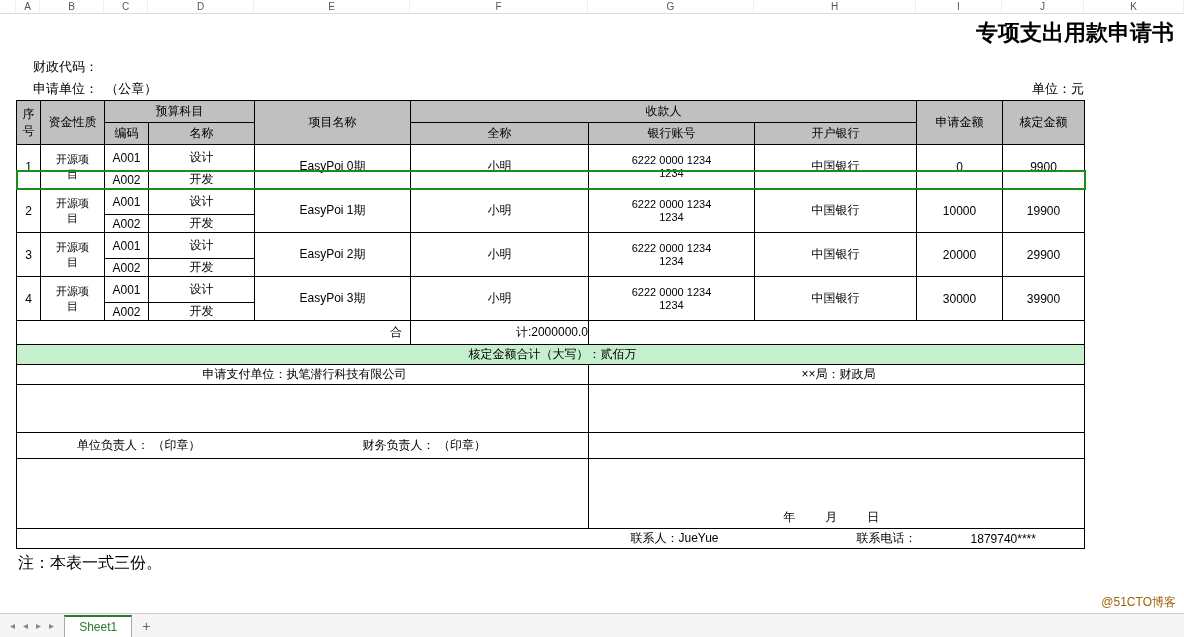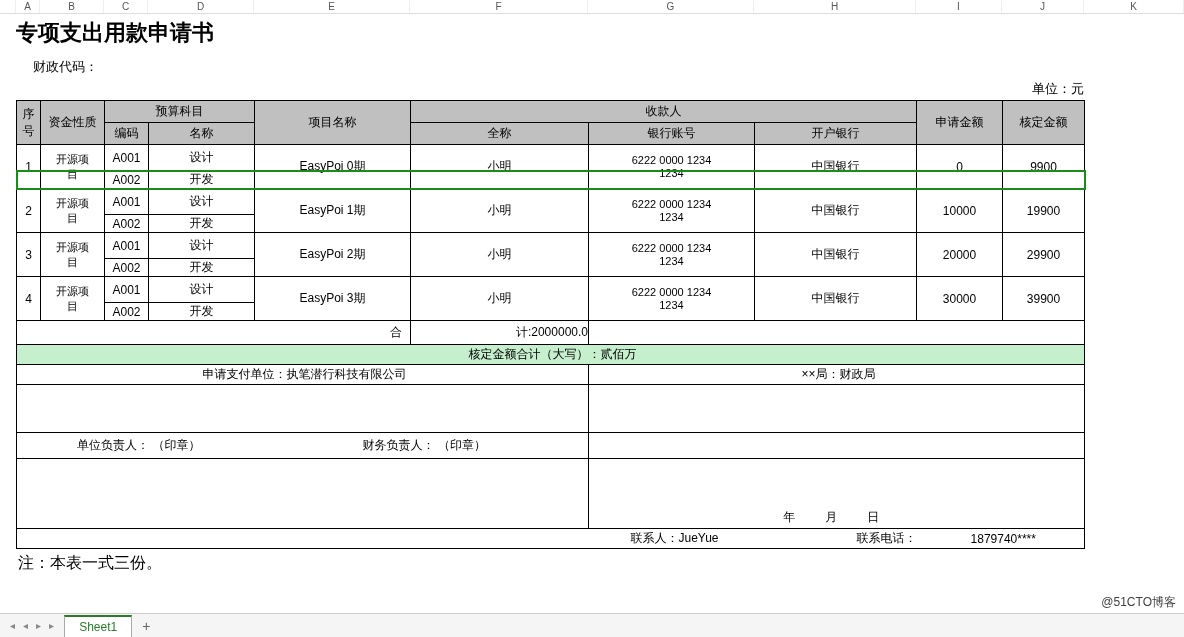--- a/index.html
+++ b/index.html
@@ -3,21 +3,21 @@
   <meta charset="utf-8">
   <style>
     * { box-sizing: border-box; margin: 0; padding: 0; }
     body { font-family: "SimSun", "宋体", sans-serif; font-size: 12px; background: #fff; position: relative; width: 1184px; height: 637px; overflow: hidden; }
     
     .col-headers { position: absolute; top: 0; left: 0; right: 0; height: 14px; display: flex; border-bottom: 1px solid #ddd; font-size: 10px; color: #555; }
     .col-headers div { border-right: 1px solid #eee; text-align: center; line-height: 14px; }
     
     .sheet { position: absolute; top: 14px; left: 16px; right: 10px; }
     
-    .title { font-size: 22px; font-weight: bold; text-align: left; padding: 4px 0 8px; font-family: "SimSun"; }
+    .title { font-size: 22px; font-weight: bold; text-align: right; padding: 4px 0 8px; font-family: "SimSun"; }
     
     .meta-row { display: flex; font-size: 13px; padding: 2px 0; }
     .meta-row .left { width: 380px; margin-left: 17px; }
     .meta-row .mid { width: 560px; }
     .meta-row .right { text-align: right; flex: 1; padding-right: 90px; }
     
     table.main { border-collapse: collapse; width: 1068px; table-layout: fixed; }
     table.main th, table.main td { border: 1px solid #000; text-align: center; font-size: 12px; vertical-align: middle; overflow: hidden; }
     table.main th { background: #c0c0c0; font-weight: normal; padding: 2px 0; }
     
@@ -46,21 +46,21 @@
     .contact-row td { text-align: left; padding-left: 6px; height: 20px; }
     
     .note { font-size: 16px; padding: 4px 0 0 2px; }
     
     .sheet-tabs { position: absolute; bottom: 0; left: 0; right: 0; height: 24px; border-top: 1px solid #ccc; display: flex; align-items: center; background: #f5f5f5; }
     .tab-arrows { display: flex; padding: 0 6px; }
     .tab-arrows span { padding: 0 4px; color: #888; cursor: pointer; font-size: 10px; }
     .tab { background: #fff; border: 1px solid #aaa; border-bottom: none; padding: 3px 14px; font-size: 12px; color: #2a7a2a; border-top: 2px solid #2a7a2a; }
     .tab-add { padding: 0 10px; color: #666; cursor: pointer; font-size: 14px; }
     
-    .watermark { position: absolute; bottom: 26px; right: 8px; color: #404040; font-size: 12px; }
+    .watermark { position: absolute; bottom: 26px; right: 8px; color: #a16207; font-size: 12px; }
   </style>
 </head>
 <body>
 
 <div class="col-headers">
   <div style="width:16px"></div>
   <div style="width:24px">A</div>
   <div style="width:64px">B</div>
   <div style="width:44px">C</div>
   <div style="width:106px">D</div>
@@ -73,20 +73,21 @@
   <div style="width:100px">K</div>
 </div>
 
 <div class="sheet">
   <div class="title">专项支出用款申请书</div>
 
   <div class="meta-row">
     <div class="left">财政代码：</div>
   </div>
   <div class="meta-row">
+    <div class="left"><span>申请单位：</span>&nbsp;&nbsp;<span>（公章）</span></div>
     <div class="right"><span>单位：</span><span>元</span></div>
   </div>
 
   <table class="main">
     <colgroup>
       <col class="w-seq">
         <col class="w-nature">
         <col class="w-code">
         <col class="w-name">
         <col class="w-proj">

